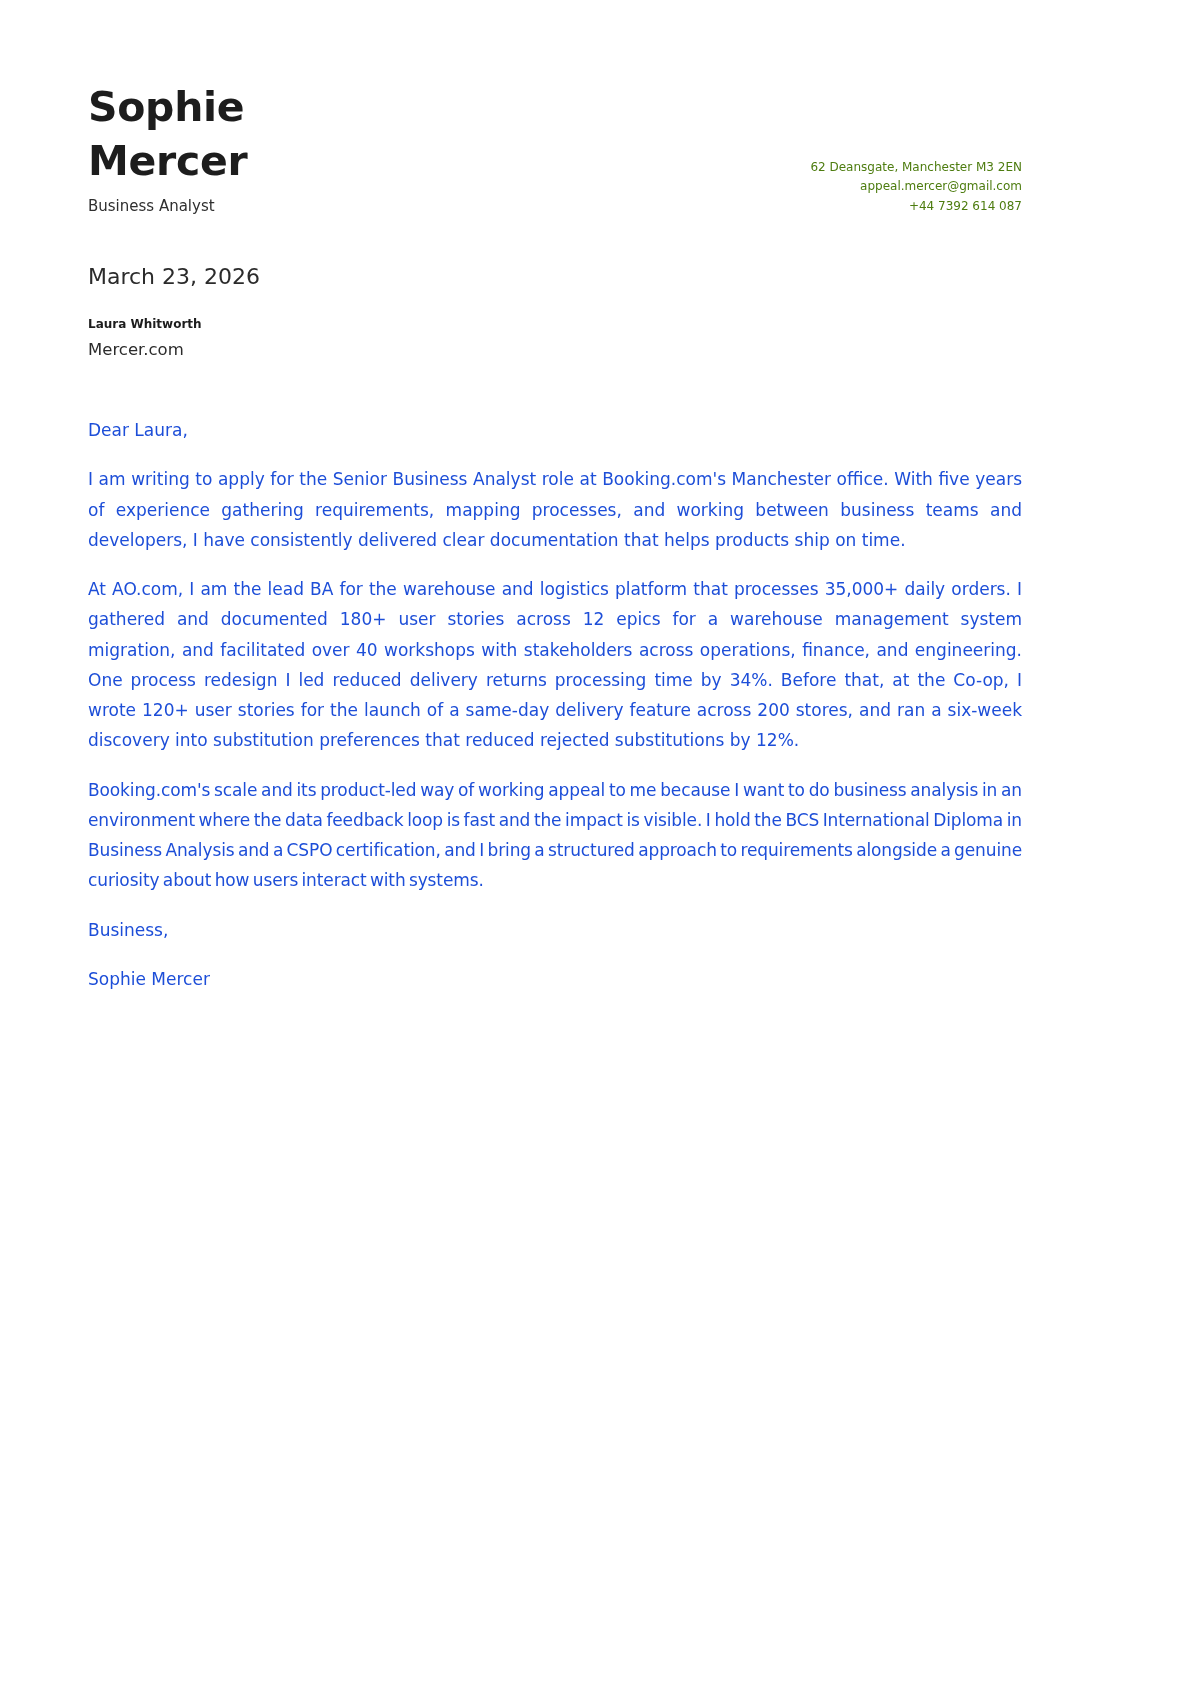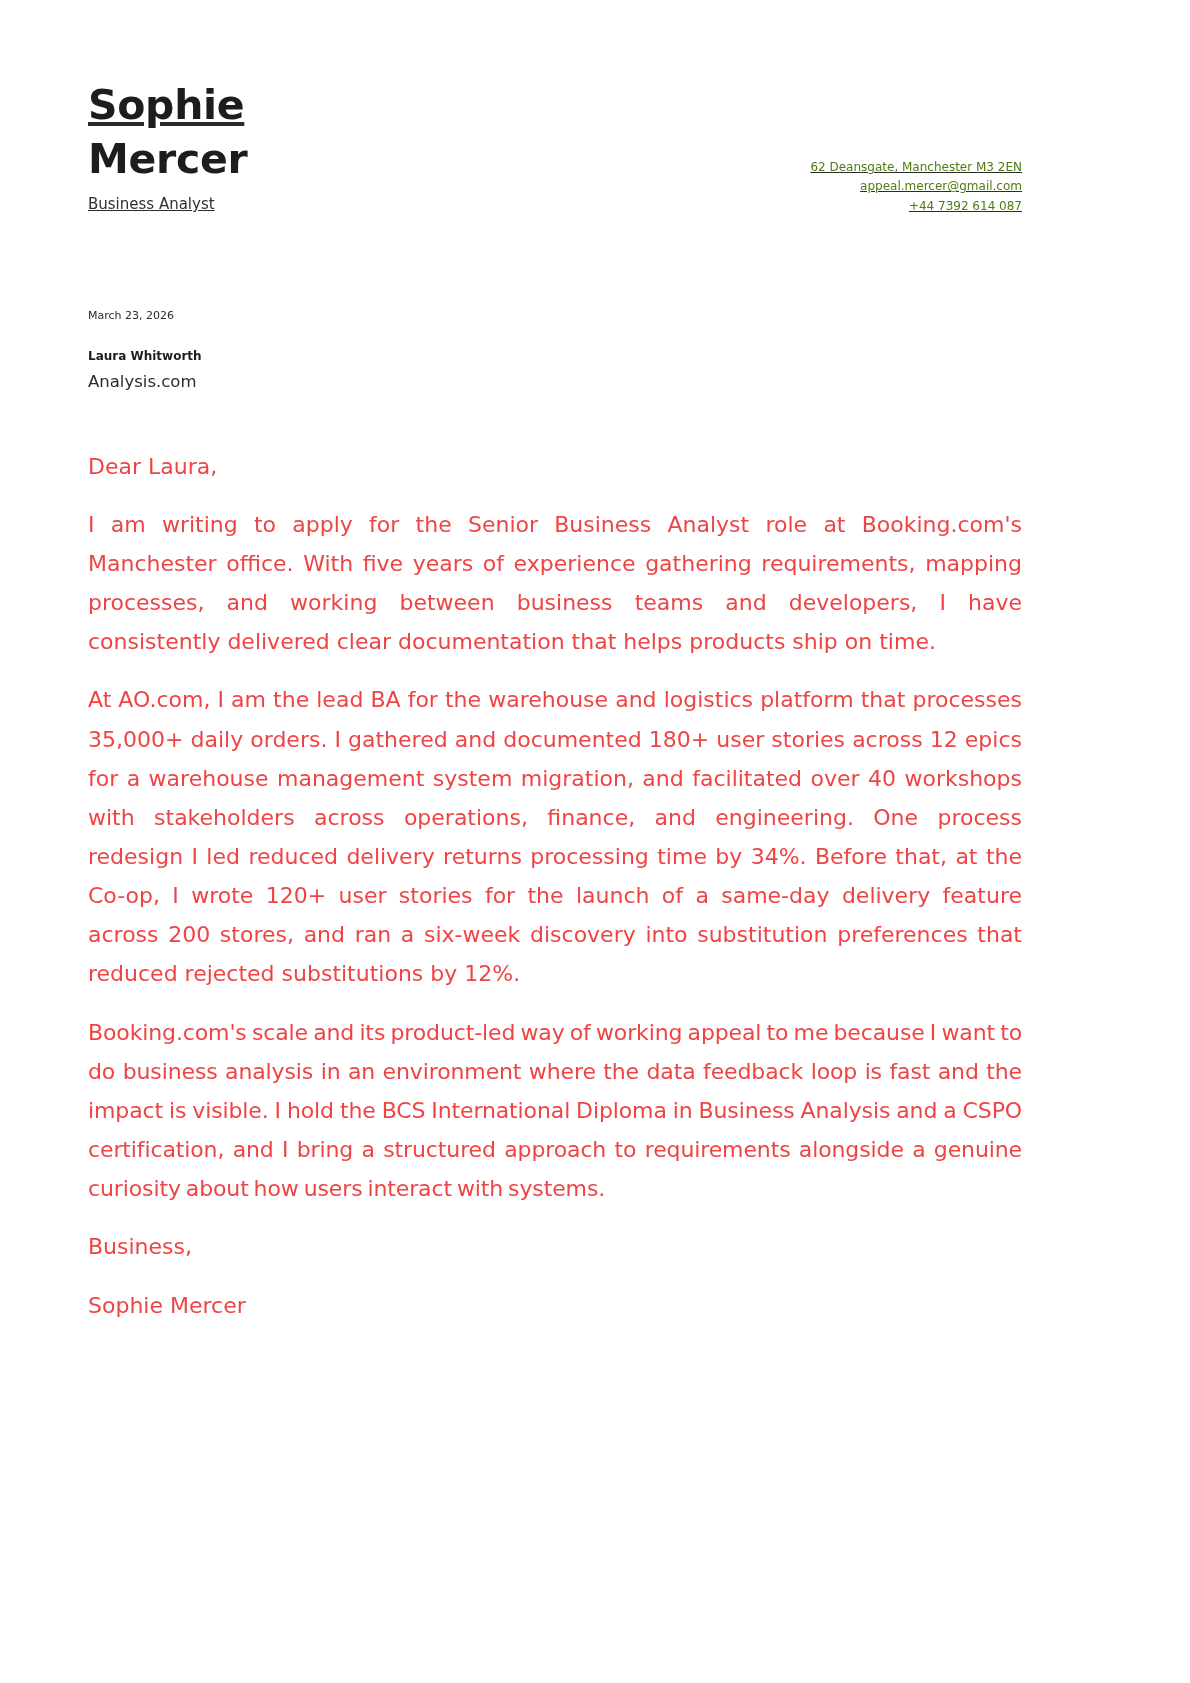--- a/index.html
+++ b/index.html
@@ -21,23 +21,22 @@
     height: 1683px;
     background: #ffffff;
     box-sizing: border-box;
     padding: 72px 168px 0 88px;
   }
 
   
   .header {
     display: flex;
     justify-content: space-between;
-    align-items: center;
-    margin-bottom: 92px;
-    text-decoration: underline;
+    align-items: flex-end;
+    margin-bottom: 44px;
   }
 
   .identity {
     flex: 0 0 auto;
     padding-top: 4px;
   }
 
   .name-block {
     margin: 0;
     font-size: 41px;
@@ -80,43 +79,43 @@
     line-height: 1.62;
     color: #4d7c0f;
   }
   .contact div { white-space: nowrap; }
 
   
   .meta {
     margin-bottom: 52px;
   }
   .date {
-    font-size: 11px;
+    font-size: 22px;
     line-height: 1.5;
     margin-bottom: 22px;
     color: #2b2b2b;
   }
   .recipient-name {
     font-size: 12px;
     font-weight: 700;
     line-height: 1.5;
     color: #1d1d1d;
     margin-bottom: 5px;
   }
   .recipient-company {
     font-size: 16.5px;
     line-height: 1.5;
     color: #2b2b2b;
   }
 
   
   .letter {
-    font-size: 22px;
+    font-size: 17px;
     line-height: 1.78;
-    color: #ef4444;
+    color: #1d4ed8;
   }
   .letter p {
     margin: 0 0 19px 0;
     text-align: justify;
     text-justify: inter-word;
   }
   .letter p.plain {
     text-align: left;
   }
   
@@ -150,21 +149,21 @@
       <div>62 Deansgate, Manchester M3 2EN</div>
       <div>appeal.mercer@gmail.com</div>
       <div>+44 7392 614 087</div>
     </div>
 
   </div>
 
   <div class="meta">
     <div class="date">March 23, 2026</div>
     <div class="recipient-name">Laura Whitworth</div>
-    <div class="recipient-company">Analysis.com</div>
+    <div class="recipient-company">Mercer.com</div>
   </div>
 
   <div class="letter">
 
     <p class="plain salutation">Dear Laura,</p>
 
     <p>I am writing to apply for the Senior Business Analyst role at Booking.com's Manchester office. With five years of experience gathering requirements, mapping processes, and working between business teams and developers, I have consistently delivered clear documentation that helps products ship on time.</p>
 
     <p>At AO.com, I am the lead BA for the warehouse and logistics platform that processes 35,000+ daily orders. I gathered and documented 180+ user stories across 12 epics for a warehouse management system migration, and facilitated over 40 workshops with stakeholders across operations, finance, and engineering. One process redesign I led reduced delivery returns processing time by 34%. Before that, at the Co-op, I wrote 120+ user stories for the launch of a same-day delivery feature across 200 stores, and ran a six-week discovery into substitution preferences that reduced rejected substitutions by 12%.</p>
 

